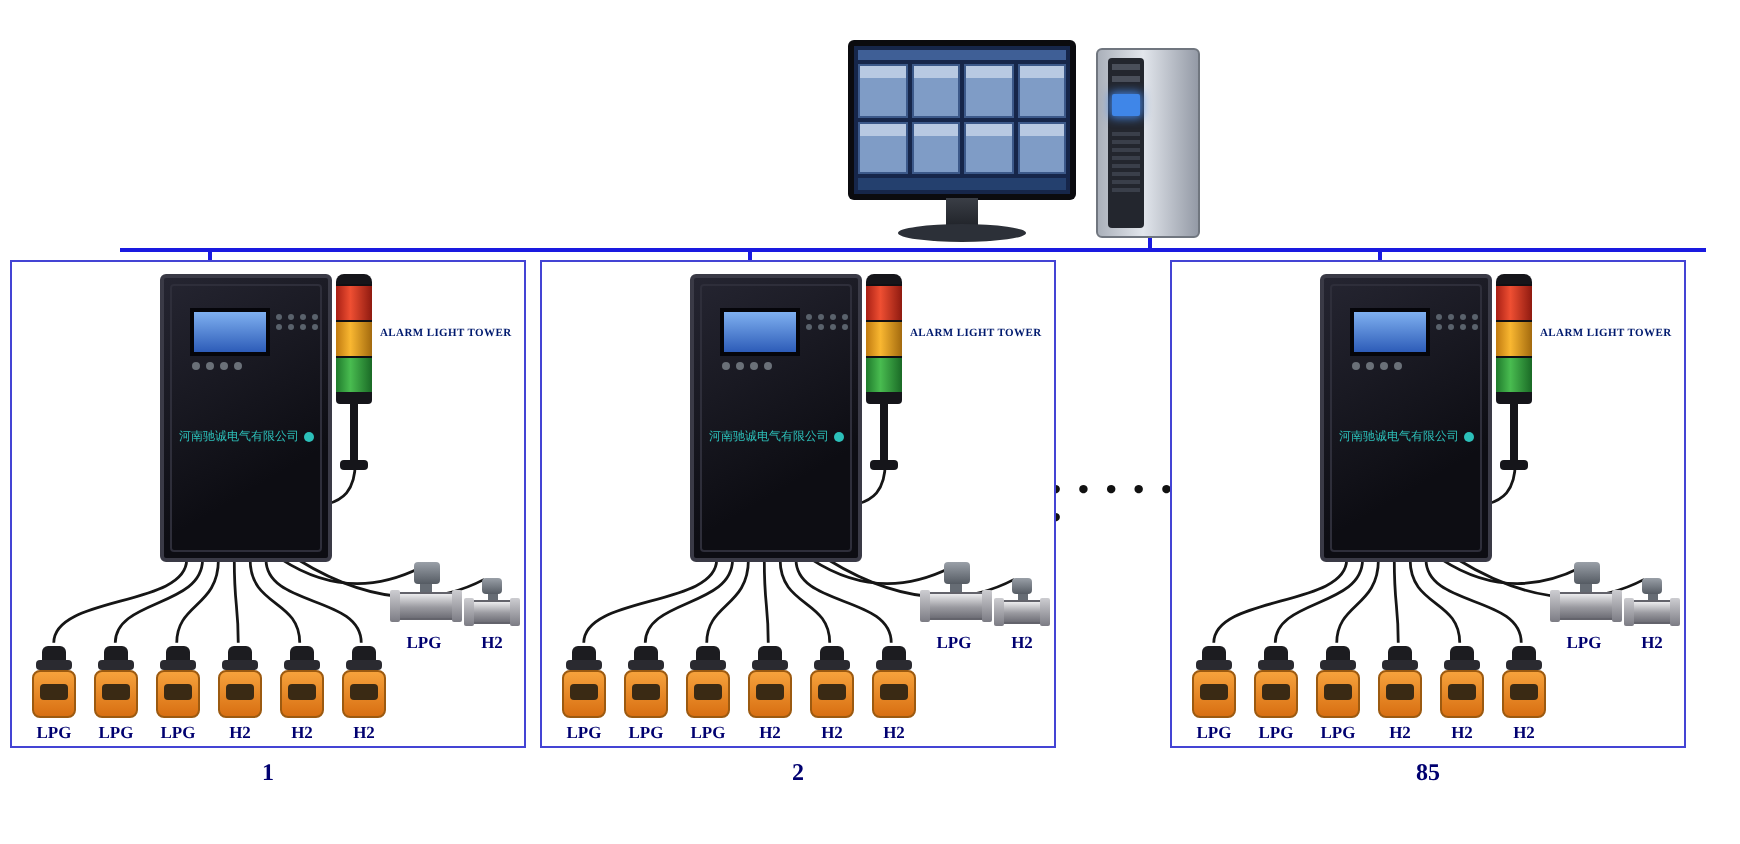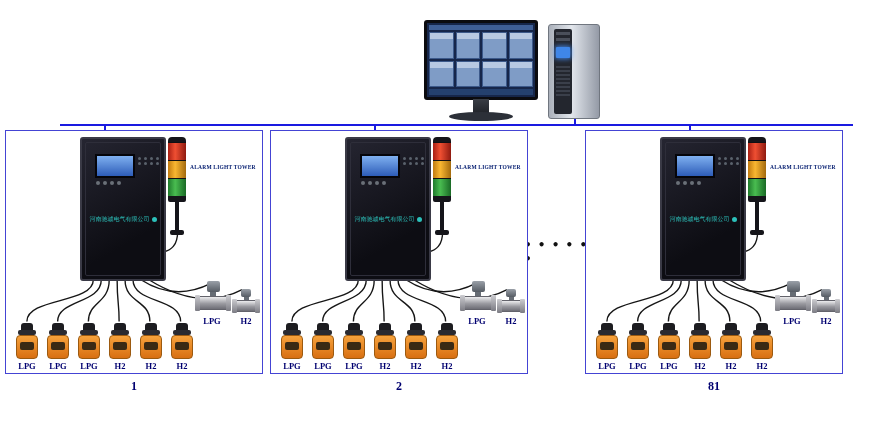--- a/index.html
+++ b/index.html
@@ -429,16 +429,16 @@
         <div class="d-body"></div>
       </div>
 
     <div class="det-label" style="left:8px">LPG</div>
     <div class="det-label" style="left:39px">LPG</div>
     <div class="det-label" style="left:70px">LPG</div>
     <div class="det-label" style="left:101px">H2</div>
     <div class="det-label" style="left:132px">H2</div>
     <div class="det-label" style="left:163px">H2</div>
 
-    <div class="panel-number">81</div>
+    <div class="panel-number">85</div>
   </section>
 
 </div>
 
 </body></html>

